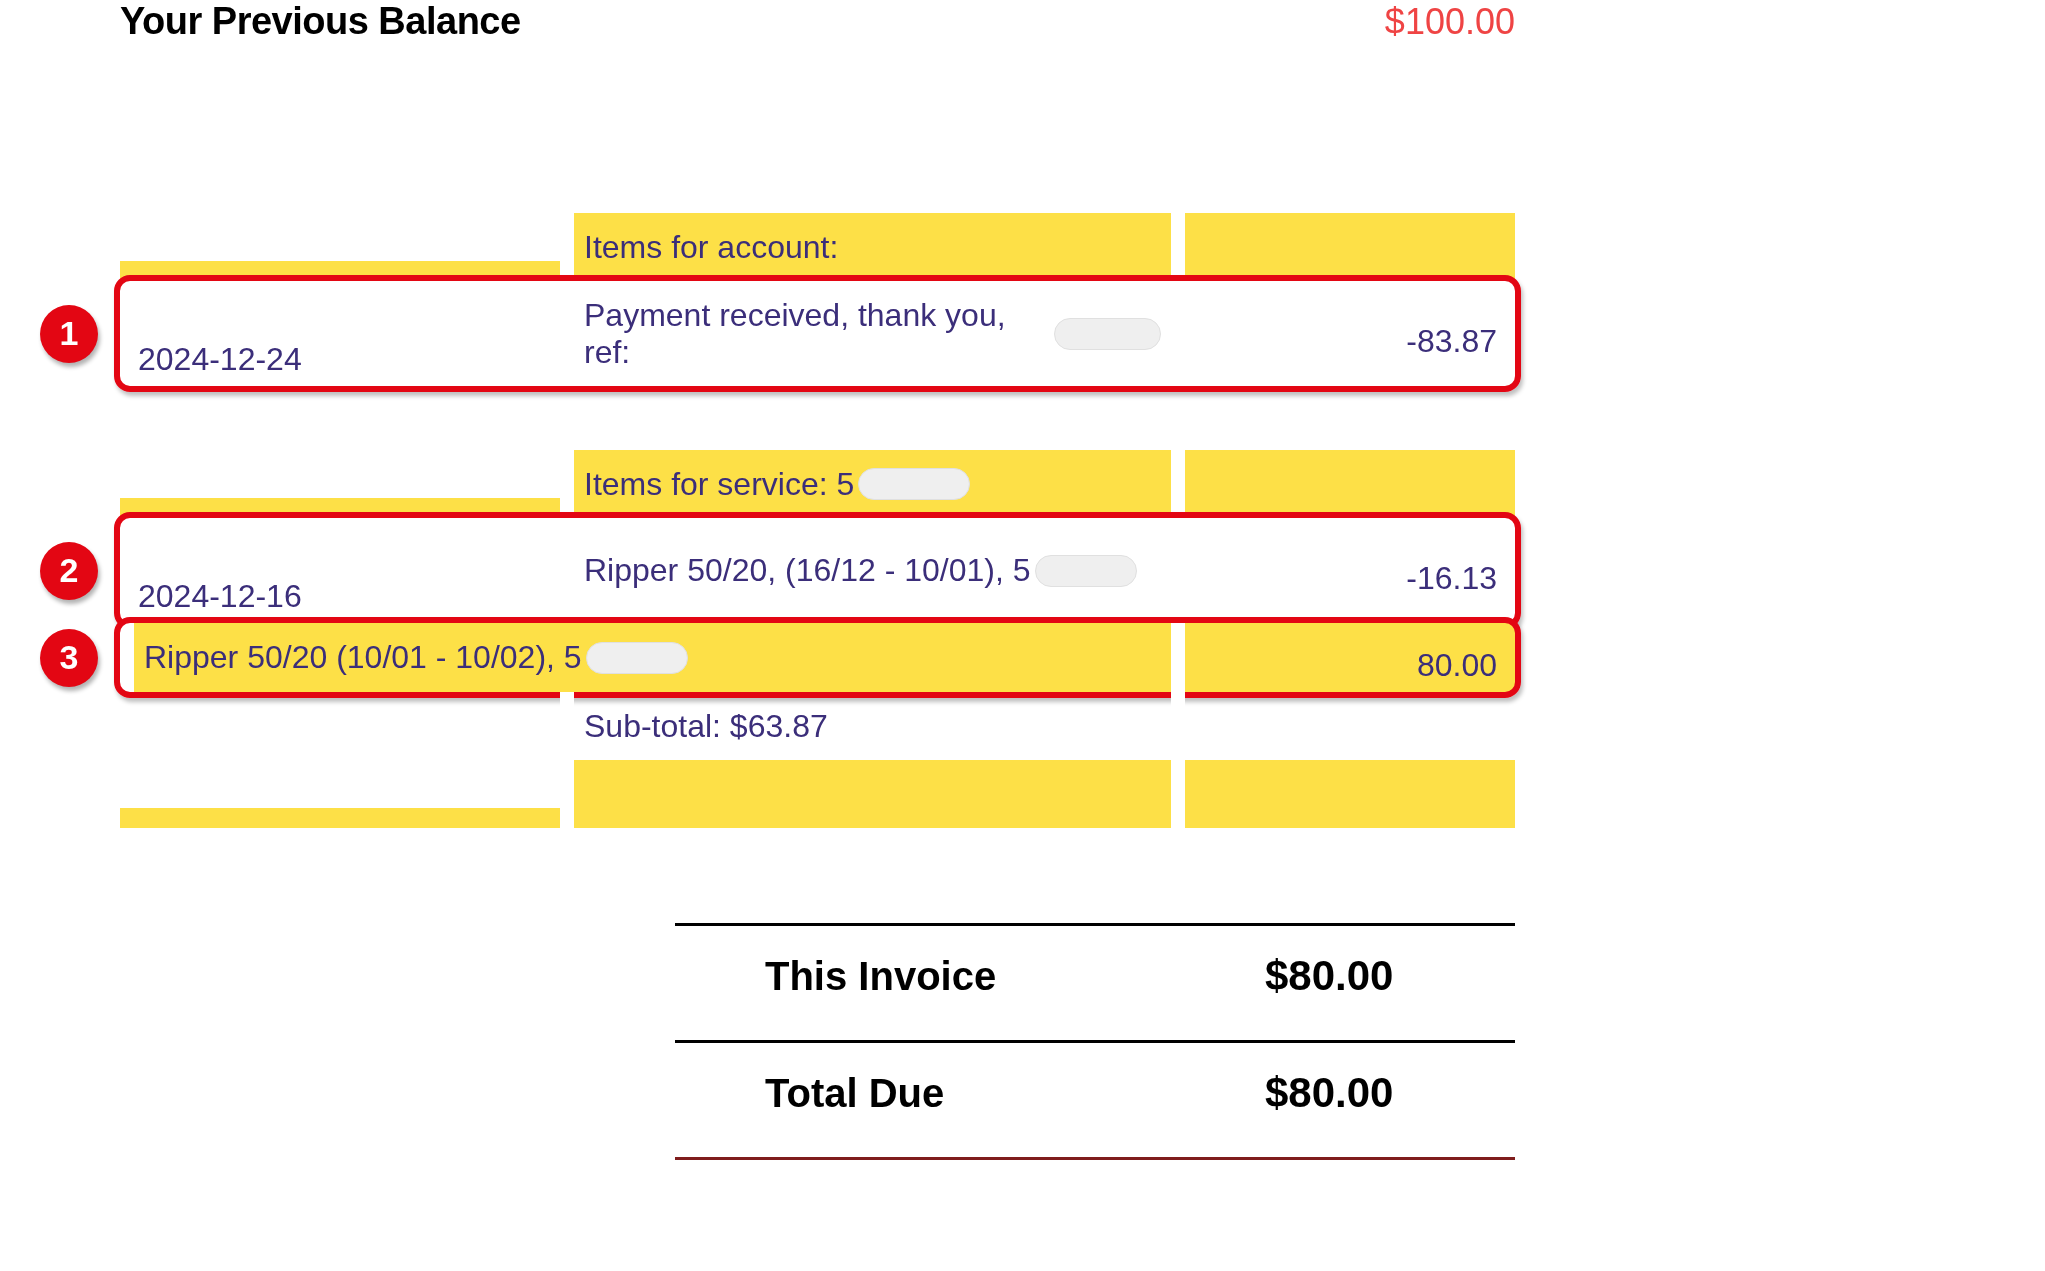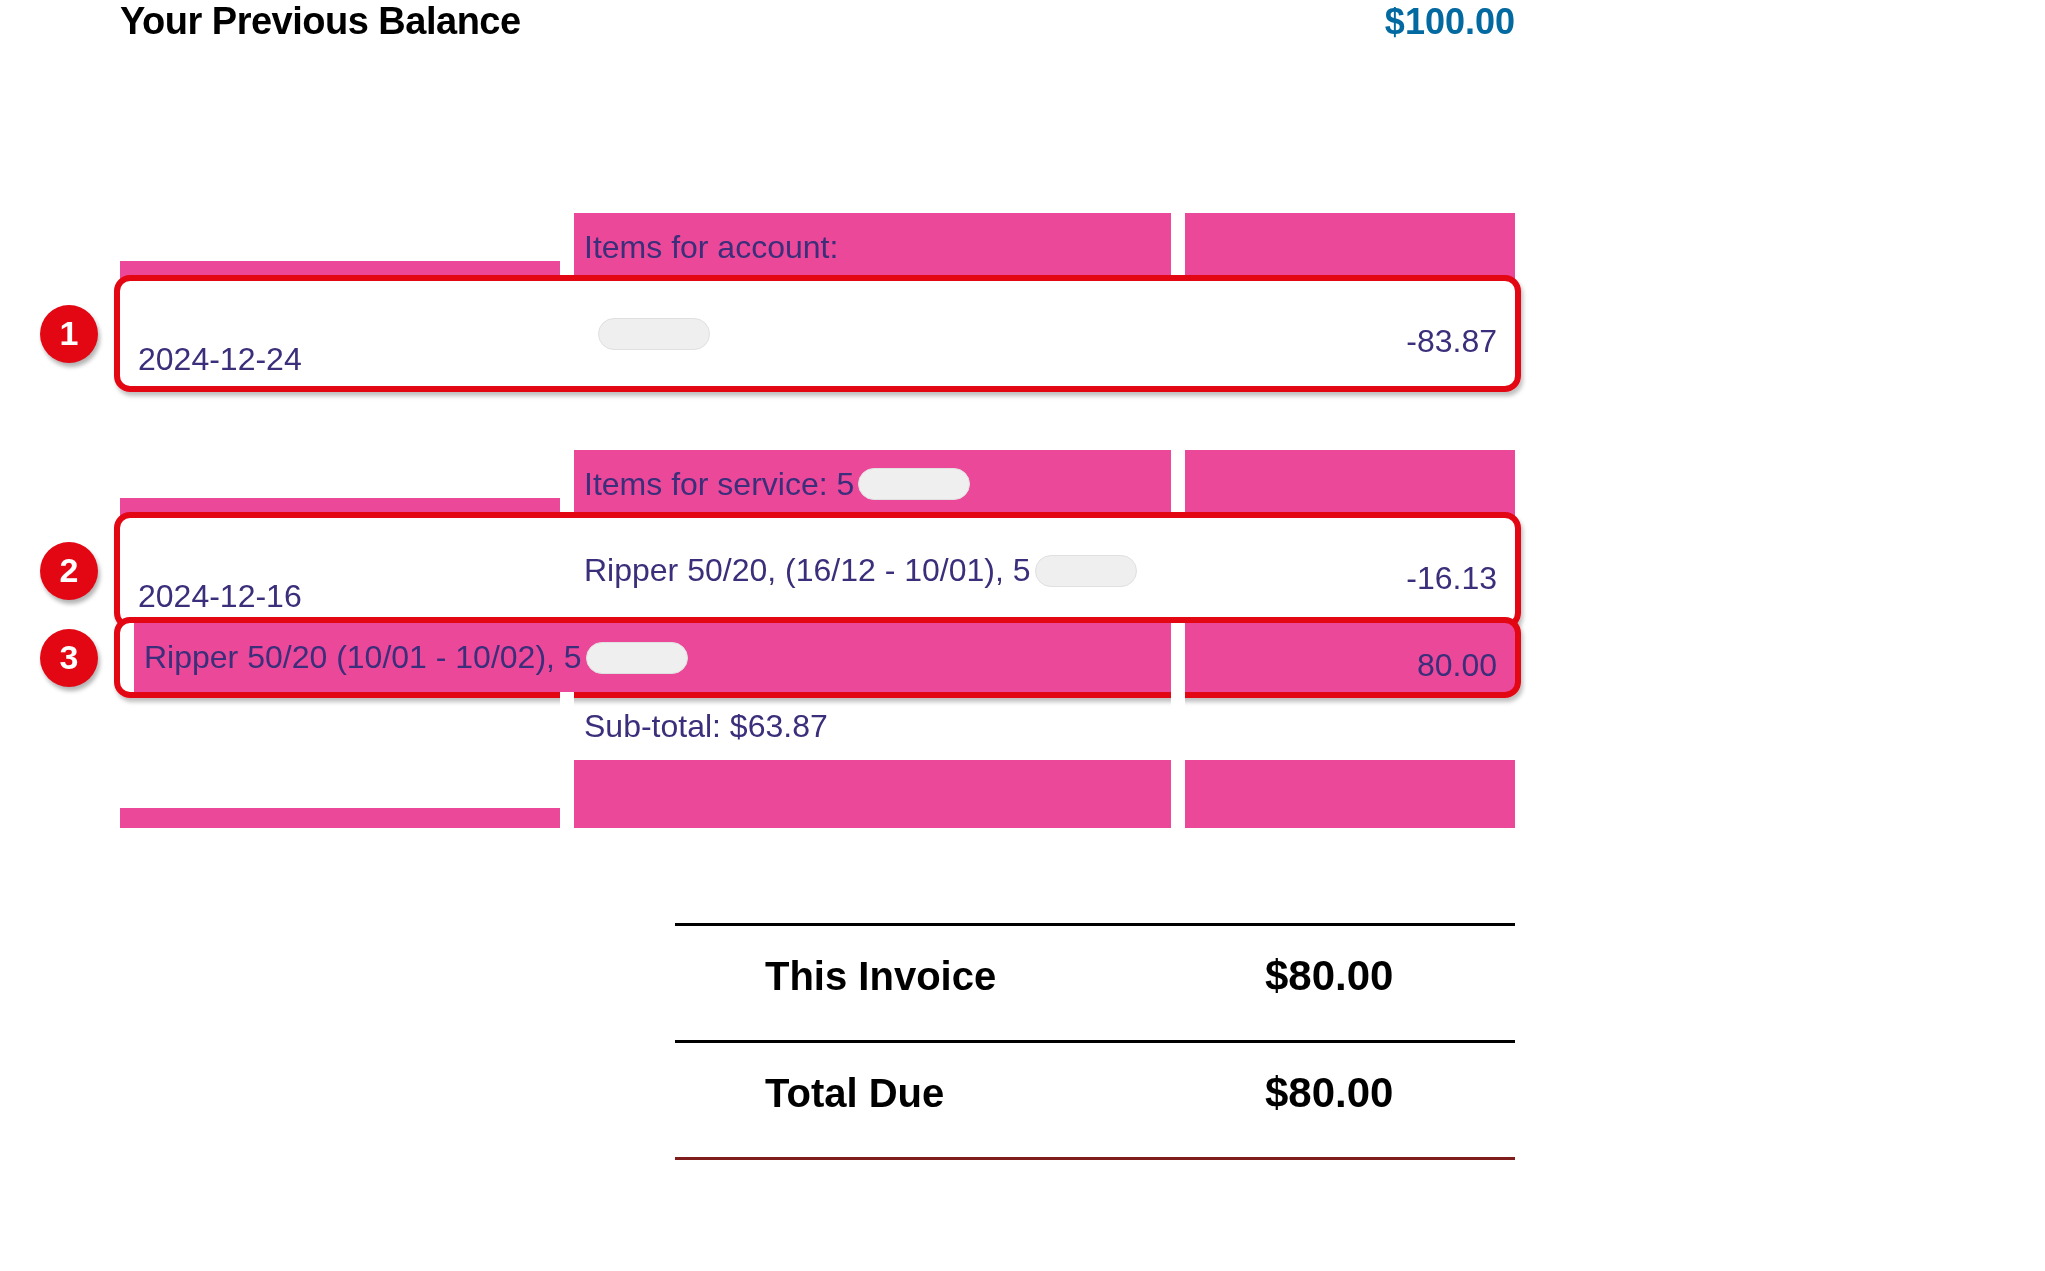--- a/index.html
+++ b/index.html
@@ -24,23 +24,23 @@
     align-items: baseline;
     padding-top: 0px;
   }
   .balance-label {
     font-weight: 900;
     font-size: 38px;
     letter-spacing: -0.5px;
     color: #000;
   }
   .balance-amount {
-    font-weight: 700;
+    font-weight: 400;
     font-size: 36px;
-    color: #0369a1;
+    color: #ef4444;
   }
 
   
   .table {
     margin-top: 170px;
     font-size: 32px;
     color: #3b2e7a; 
   }
   .trow {
     display: flex;
@@ -71,21 +71,21 @@
     display:flex; align-items:center; justify-content:flex-end;
   }
   .gap {
     width: 14px;
     flex: 0 0 14px;
     background: #ffffff;
   }
   .shaded .cell-date,
   .shaded .cell-desc,
   .shaded .cell-amt {
-    background: #ec4899;
+    background: #fde047;
   }
 
   .spacer-row {
     height: 64px;
   }
 
   
   .redact {
     display:inline-block;
     background:#efefef;
@@ -175,20 +175,21 @@
       <div class="gap"></div>
       <div class="cell-amt"></div>
     </div>
 
     <div class="trow" style="position:relative;">
       <div class="num-badge">1</div>
       <div class="hl"></div>
       <div class="cell-date">2024-12-24</div>
       <div class="gap"></div>
       <div class="cell-desc">
+        <span>Payment received, thank you, ref:</span>
         <span class="redact" style="width:110px; margin-left:14px;"></span>
       </div>
       <div class="gap"></div>
       <div class="cell-amt">-83.87</div>
     </div>
 
     <div class="spacer-row"></div>
 
     <div class="trow shaded">
       <div class="cell-date"></div>

